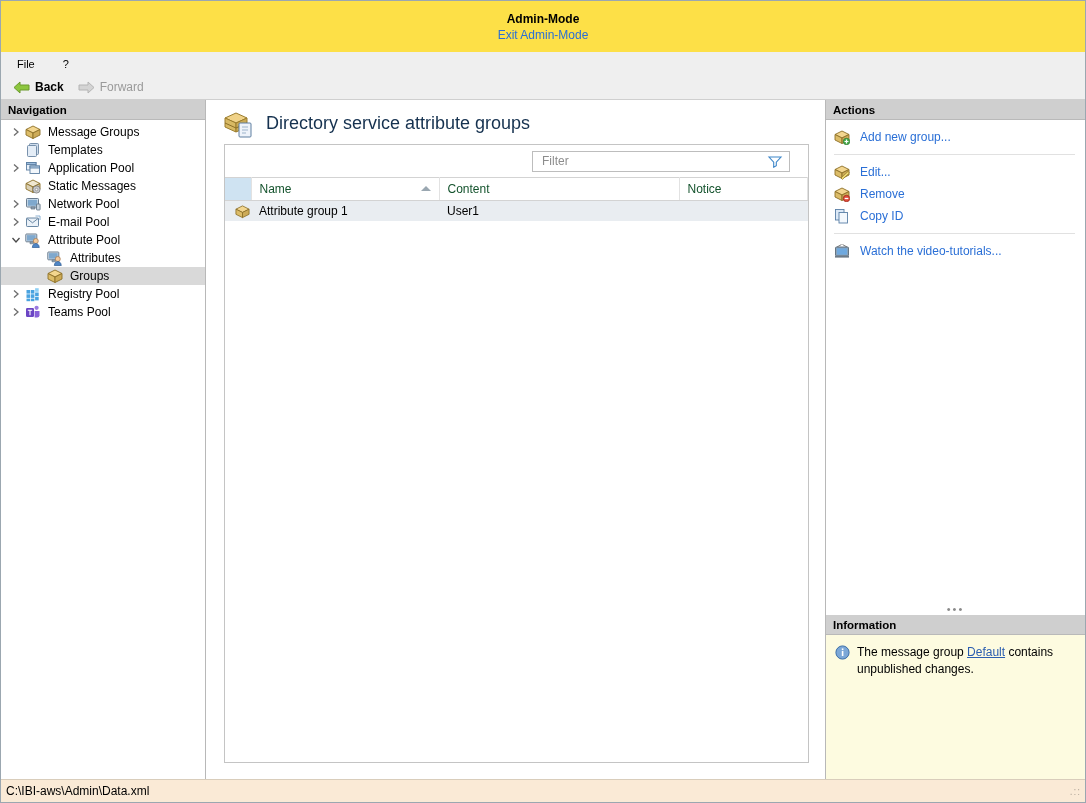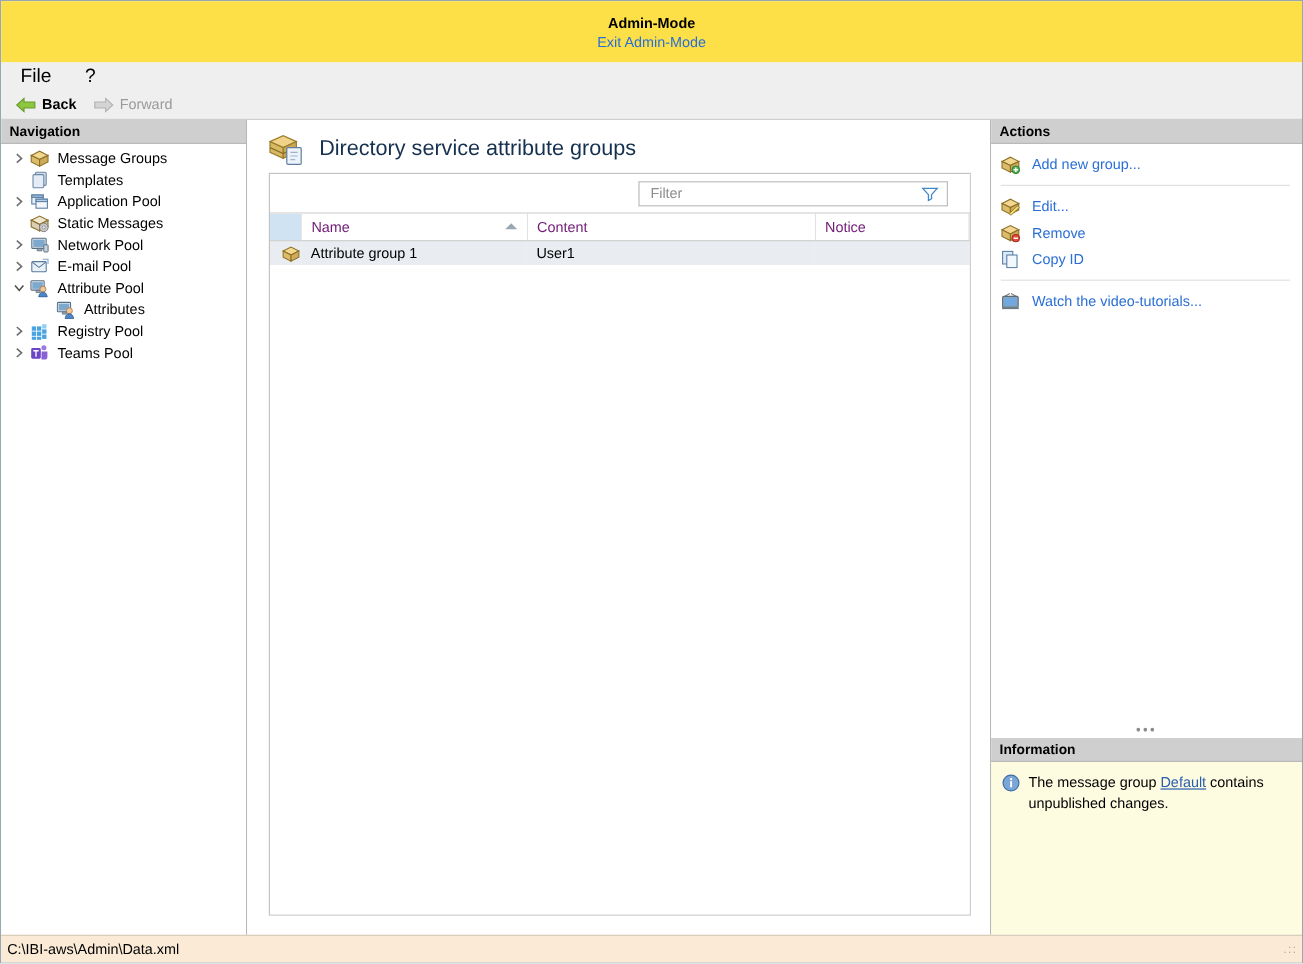--- a/index.html
+++ b/index.html
@@ -88,21 +88,21 @@
 
   
   .menustrip {
     background: #efefef;
     height: 23px;
     min-height: 23px;
     display: flex;
     align-items: center;
     padding-left: 12px;
     gap: 20px;
-    font-size: 16px;
+    font-size: 11px;
   }
   .menustrip span { cursor: default; padding: 2px 4px; }
 
   .navstrip {
     background: #efefef;
     height: 24px;
     min-height: 24px;
     display: flex;
     align-items: center;
     padding-left: 8px;
@@ -269,21 +269,21 @@
   table.grid th {
     background: #ffffff;
     border-top: 1px solid #d3d3d3;
     border-bottom: 1px solid #d3d3d3;
     border-right: 1px solid #e2e2e2;
     height: 22px;
     font-weight: normal;
     font-size: 12px;
     text-align: left;
     padding: 0 0 0 8px;
-    color: #701a75;
+    color: #14532d;
     position: relative;
   }
   table.grid th.sortcol { background: #cfe3f2; padding: 0; width: 26px; }
   table.grid th .sortmark {
     position: absolute;
     right: 8px;
     top: 8px;
     width: 0; height: 0;
     border-left: 5px solid transparent;
     border-right: 5px solid transparent;
@@ -518,20 +518,29 @@
           <div class="tnode" style="padding-left: 28px;">
             <span class="twist"></span>
             <span class="ticon"><svg width="16" height="16" viewBox="0 0 16 16">
                 <rect x="0.8" y="2" width="11" height="7.8" rx="0.7" fill="#dfe8f1" stroke="#5a6e82" stroke-width="0.9"></rect>
                 <rect x="1.9" y="3.1" width="8.8" height="5.6" fill="#7fa8cd"></rect>
                 <path d="M5 10 h3.5 v1.8 h-3.5 z" fill="#9aa8b5" stroke="#5a6e82" stroke-width="0.6"></path>
                 <circle cx="10.8" cy="9" r="2.5" fill="#f3c99b" stroke="#a9794a" stroke-width="0.7"></circle>
                 <path d="M7.3 15.5 c0.3-3 1.9-4 3.5-4 s3.2 1 3.5 4 z" fill="#4f86c6" stroke="#2f5c92" stroke-width="0.7"></path>
               </svg></span>
             <span class="tlabel">Attributes</span>
+          </div>
+          <div class="tnode sel" style="padding-left: 28px;">
+            <span class="twist"></span>
+            <span class="ticon"><svg width="16" height="16" viewBox="0 0 16 16">
+                <path d="M1 5.5 L8 2 L15 5.5 L8 9 Z" fill="#f3d68f" stroke="#8c6f27" stroke-width="0.9"></path>
+                <path d="M1 5.5 L1 11 L8 14.5 L8 9 Z" fill="#dcbc68" stroke="#8c6f27" stroke-width="0.9"></path>
+                <path d="M8 9 L15 5.5 L15 11 L8 14.5 Z" fill="#cdab58" stroke="#8c6f27" stroke-width="0.9"></path>
+              </svg></span>
+            <span class="tlabel">Groups</span>
           </div>
           <div class="tnode" style="padding-left: 6px;">
             <span class="twist">
               <svg width="10" height="10" viewBox="0 0 10 10">
                 <path d="M3 1.5 L7 5 L3 8.5" fill="none" stroke="#6d6d6d" stroke-width="1.3"></path>
               </svg>
             </span>
             <span class="ticon"><svg width="16" height="16" viewBox="0 0 16 16">
                 <rect x="1.5" y="4" width="3.6" height="3.6" fill="#4aa3e0"></rect>
                 <rect x="5.8" y="4" width="3.6" height="3.6" fill="#4aa3e0"></rect>

